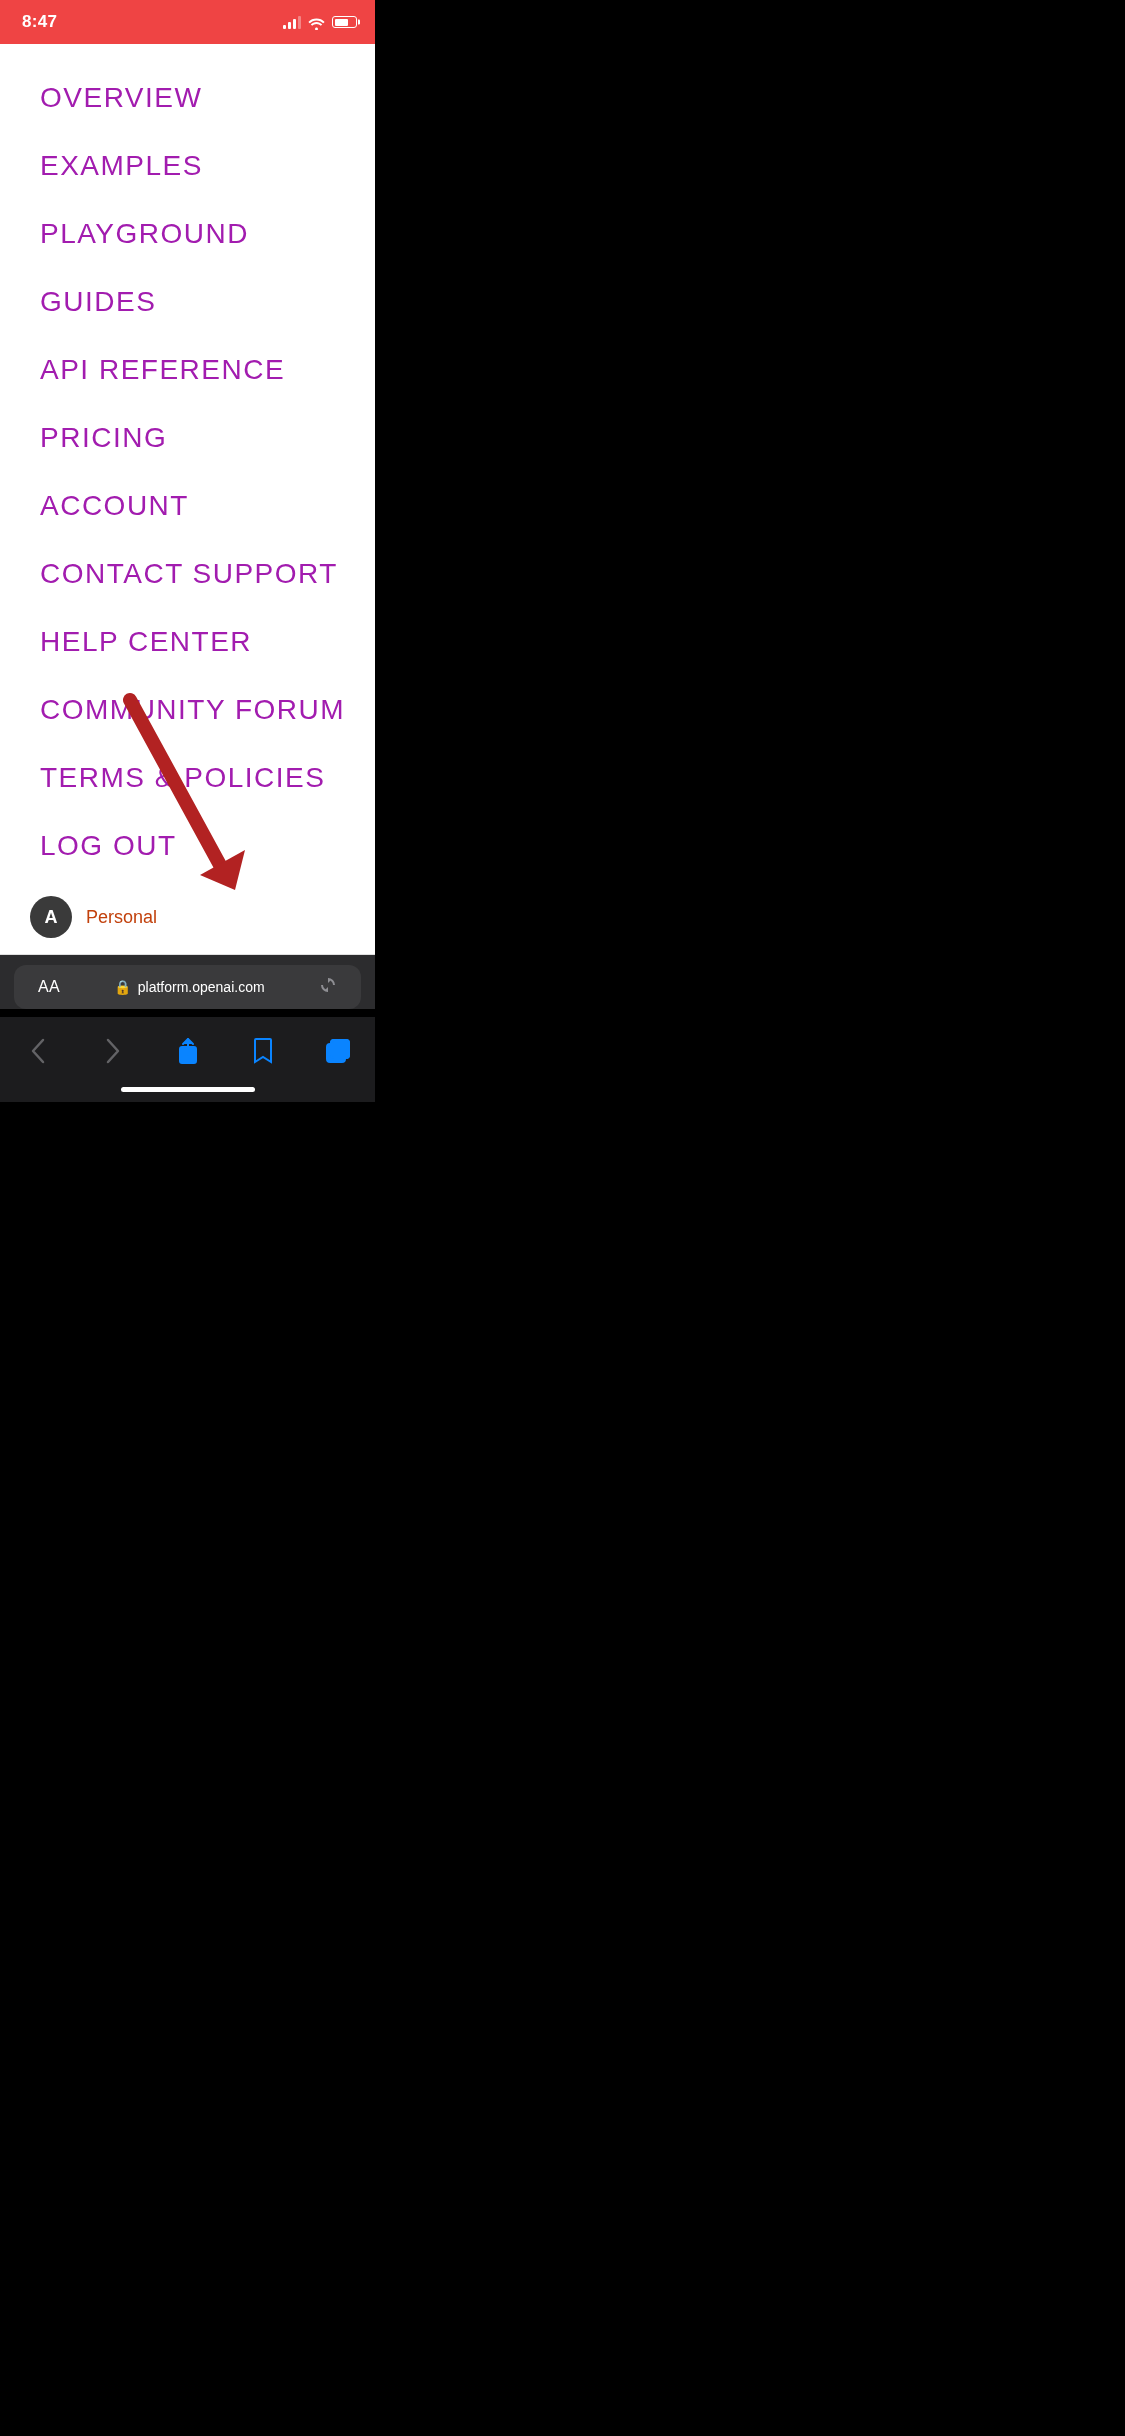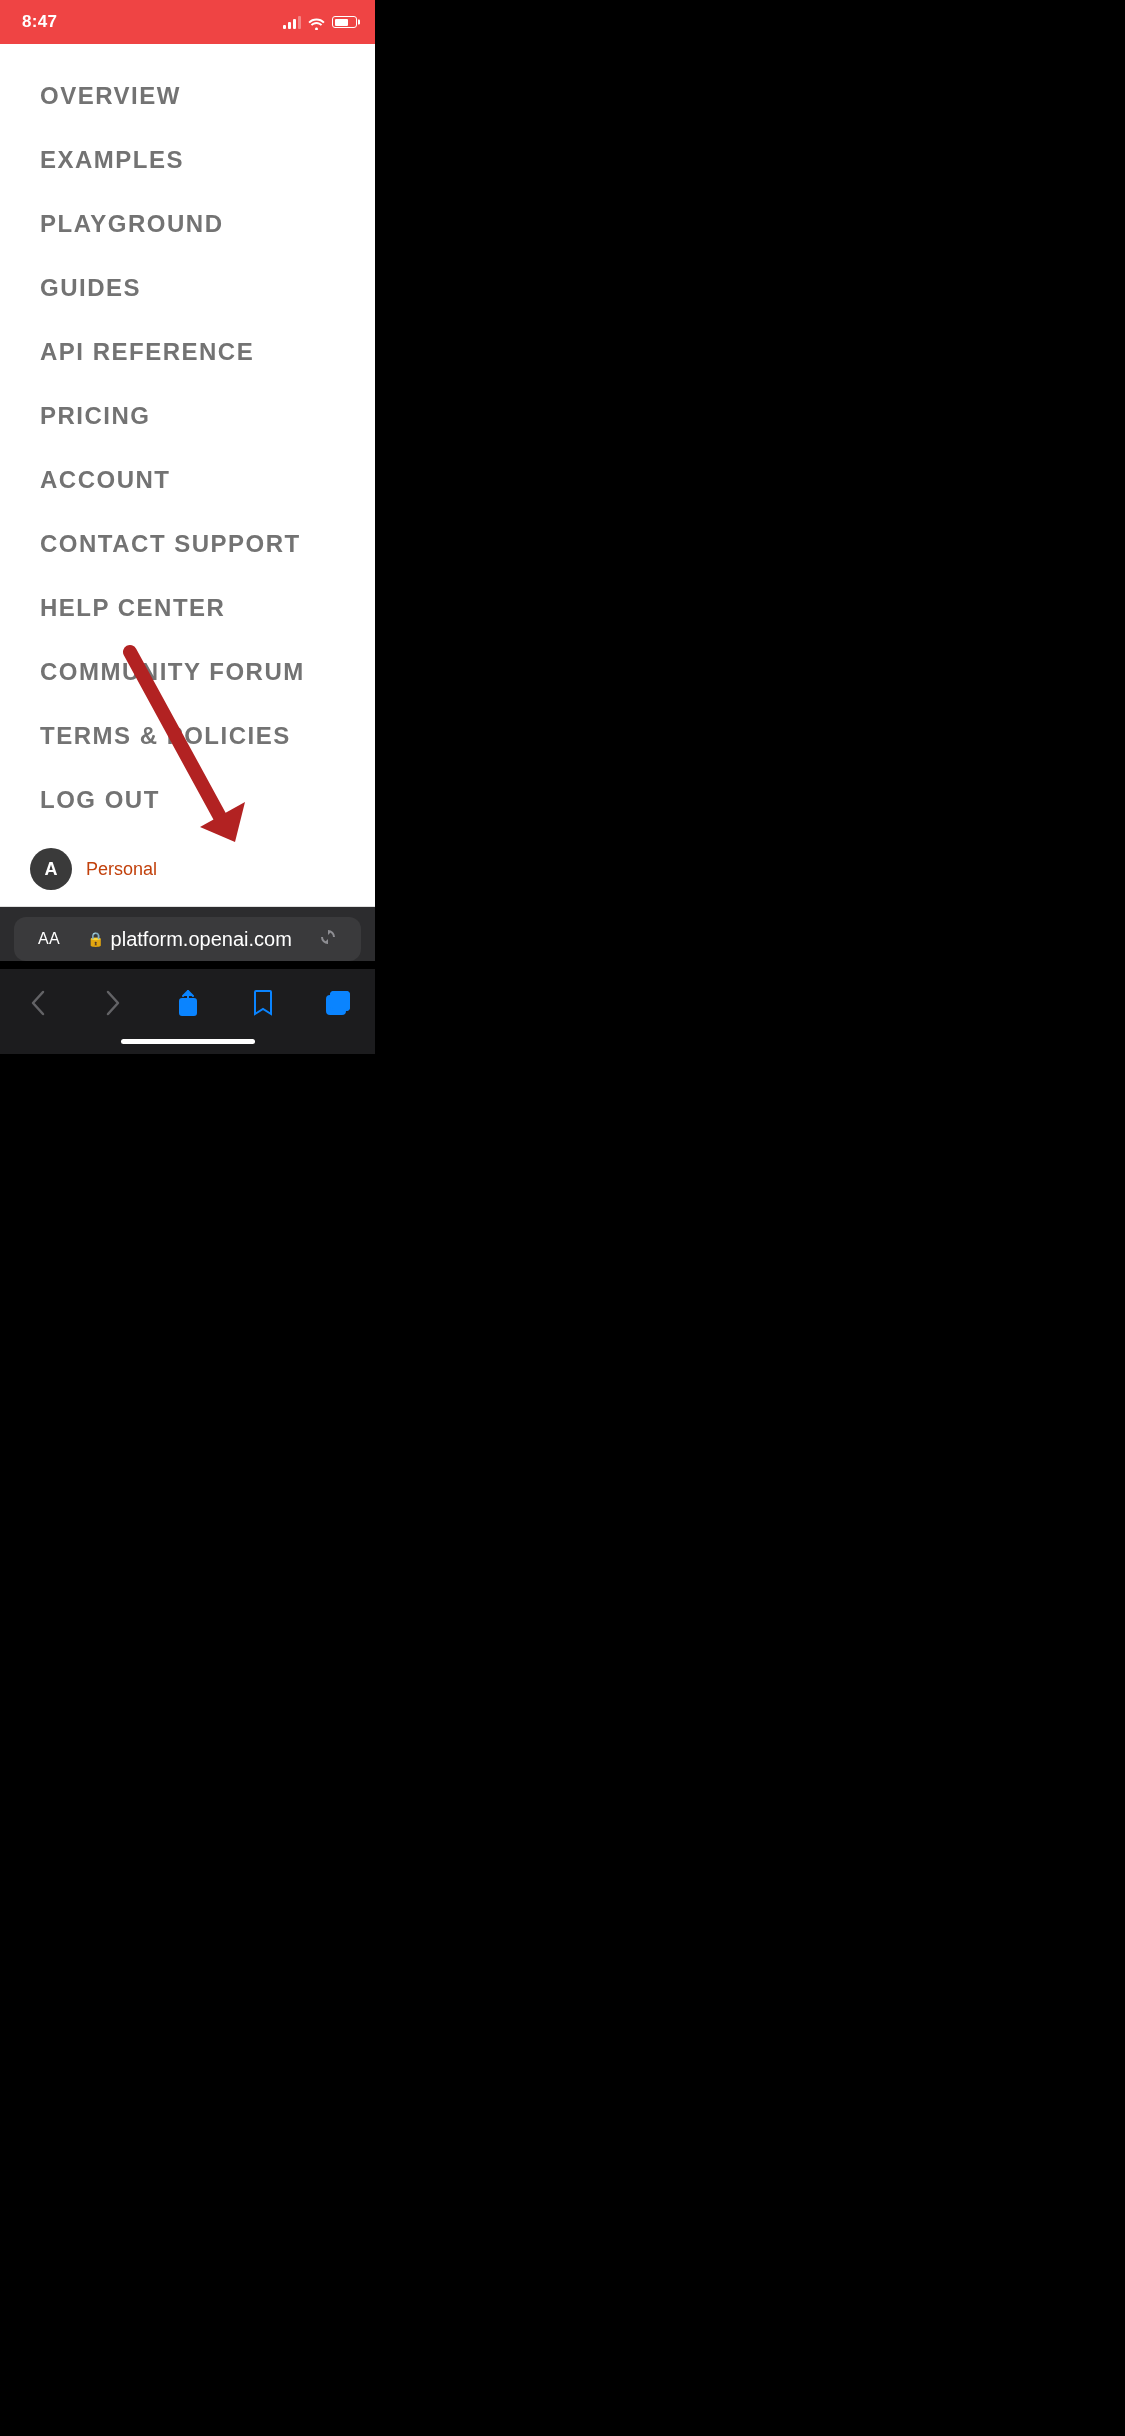--- a/index.html
+++ b/index.html
@@ -105,23 +105,23 @@
       list-style: none;
       padding: 0;
     }
 
     .nav-menu li {
       padding: 18px 0 18px 40px;
     }
 
     .nav-menu li a {
       text-decoration: none;
-      color: #737373;
-      font-size: 24px;
-      font-weight: 700;
+      color: #a21caf;
+      font-size: 28px;
+      font-weight: 400;
       letter-spacing: 1.5px;
       text-transform: uppercase;
     }
 
     
     .user-row {
       display: flex;
       align-items: center;
       padding: 16px 0 16px 30px;
       gap: 14px;
@@ -179,21 +179,21 @@
       justify-content: center;
     }
 
     .lock-icon {
       color: #8e8e93;
       font-size: 14px;
     }
 
     .address-text {
       color: #fff;
-      font-size: 20px;
+      font-size: 14px;
       font-weight: 400;
     }
 
     .reload-btn {
       color: #8e8e93;
       font-size: 18px;
     }
 
     
     .bottom-toolbar {

